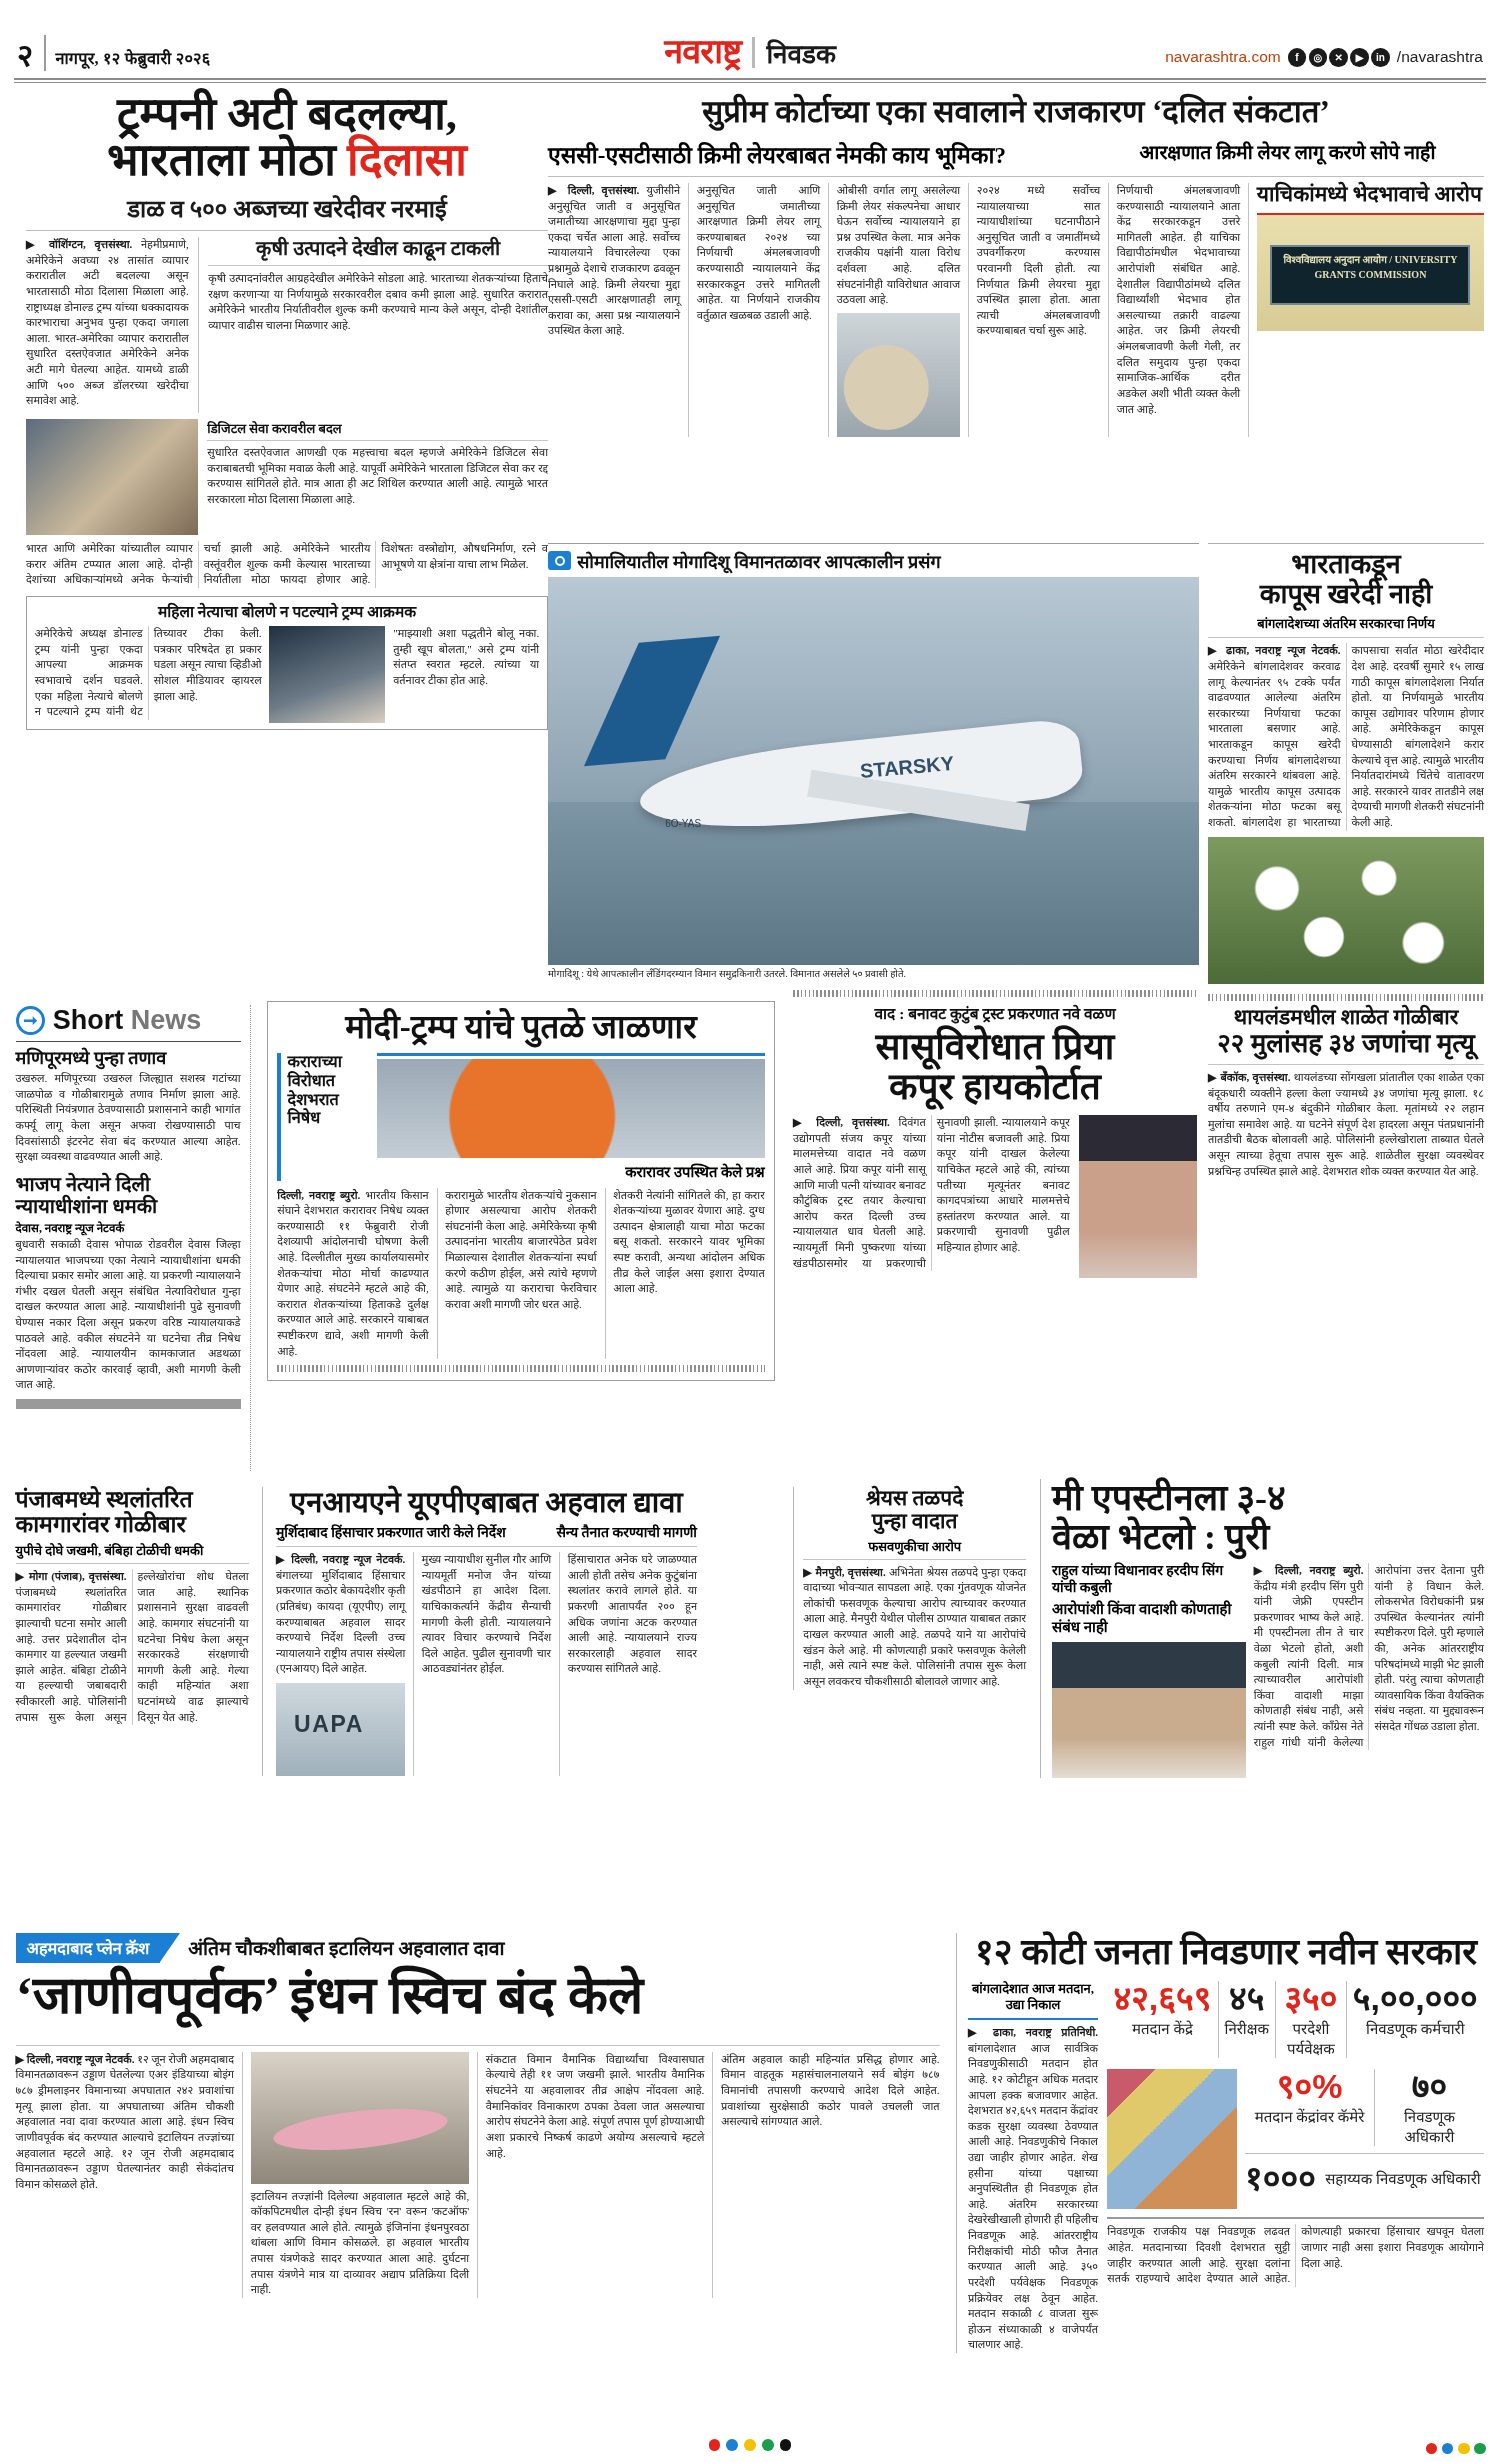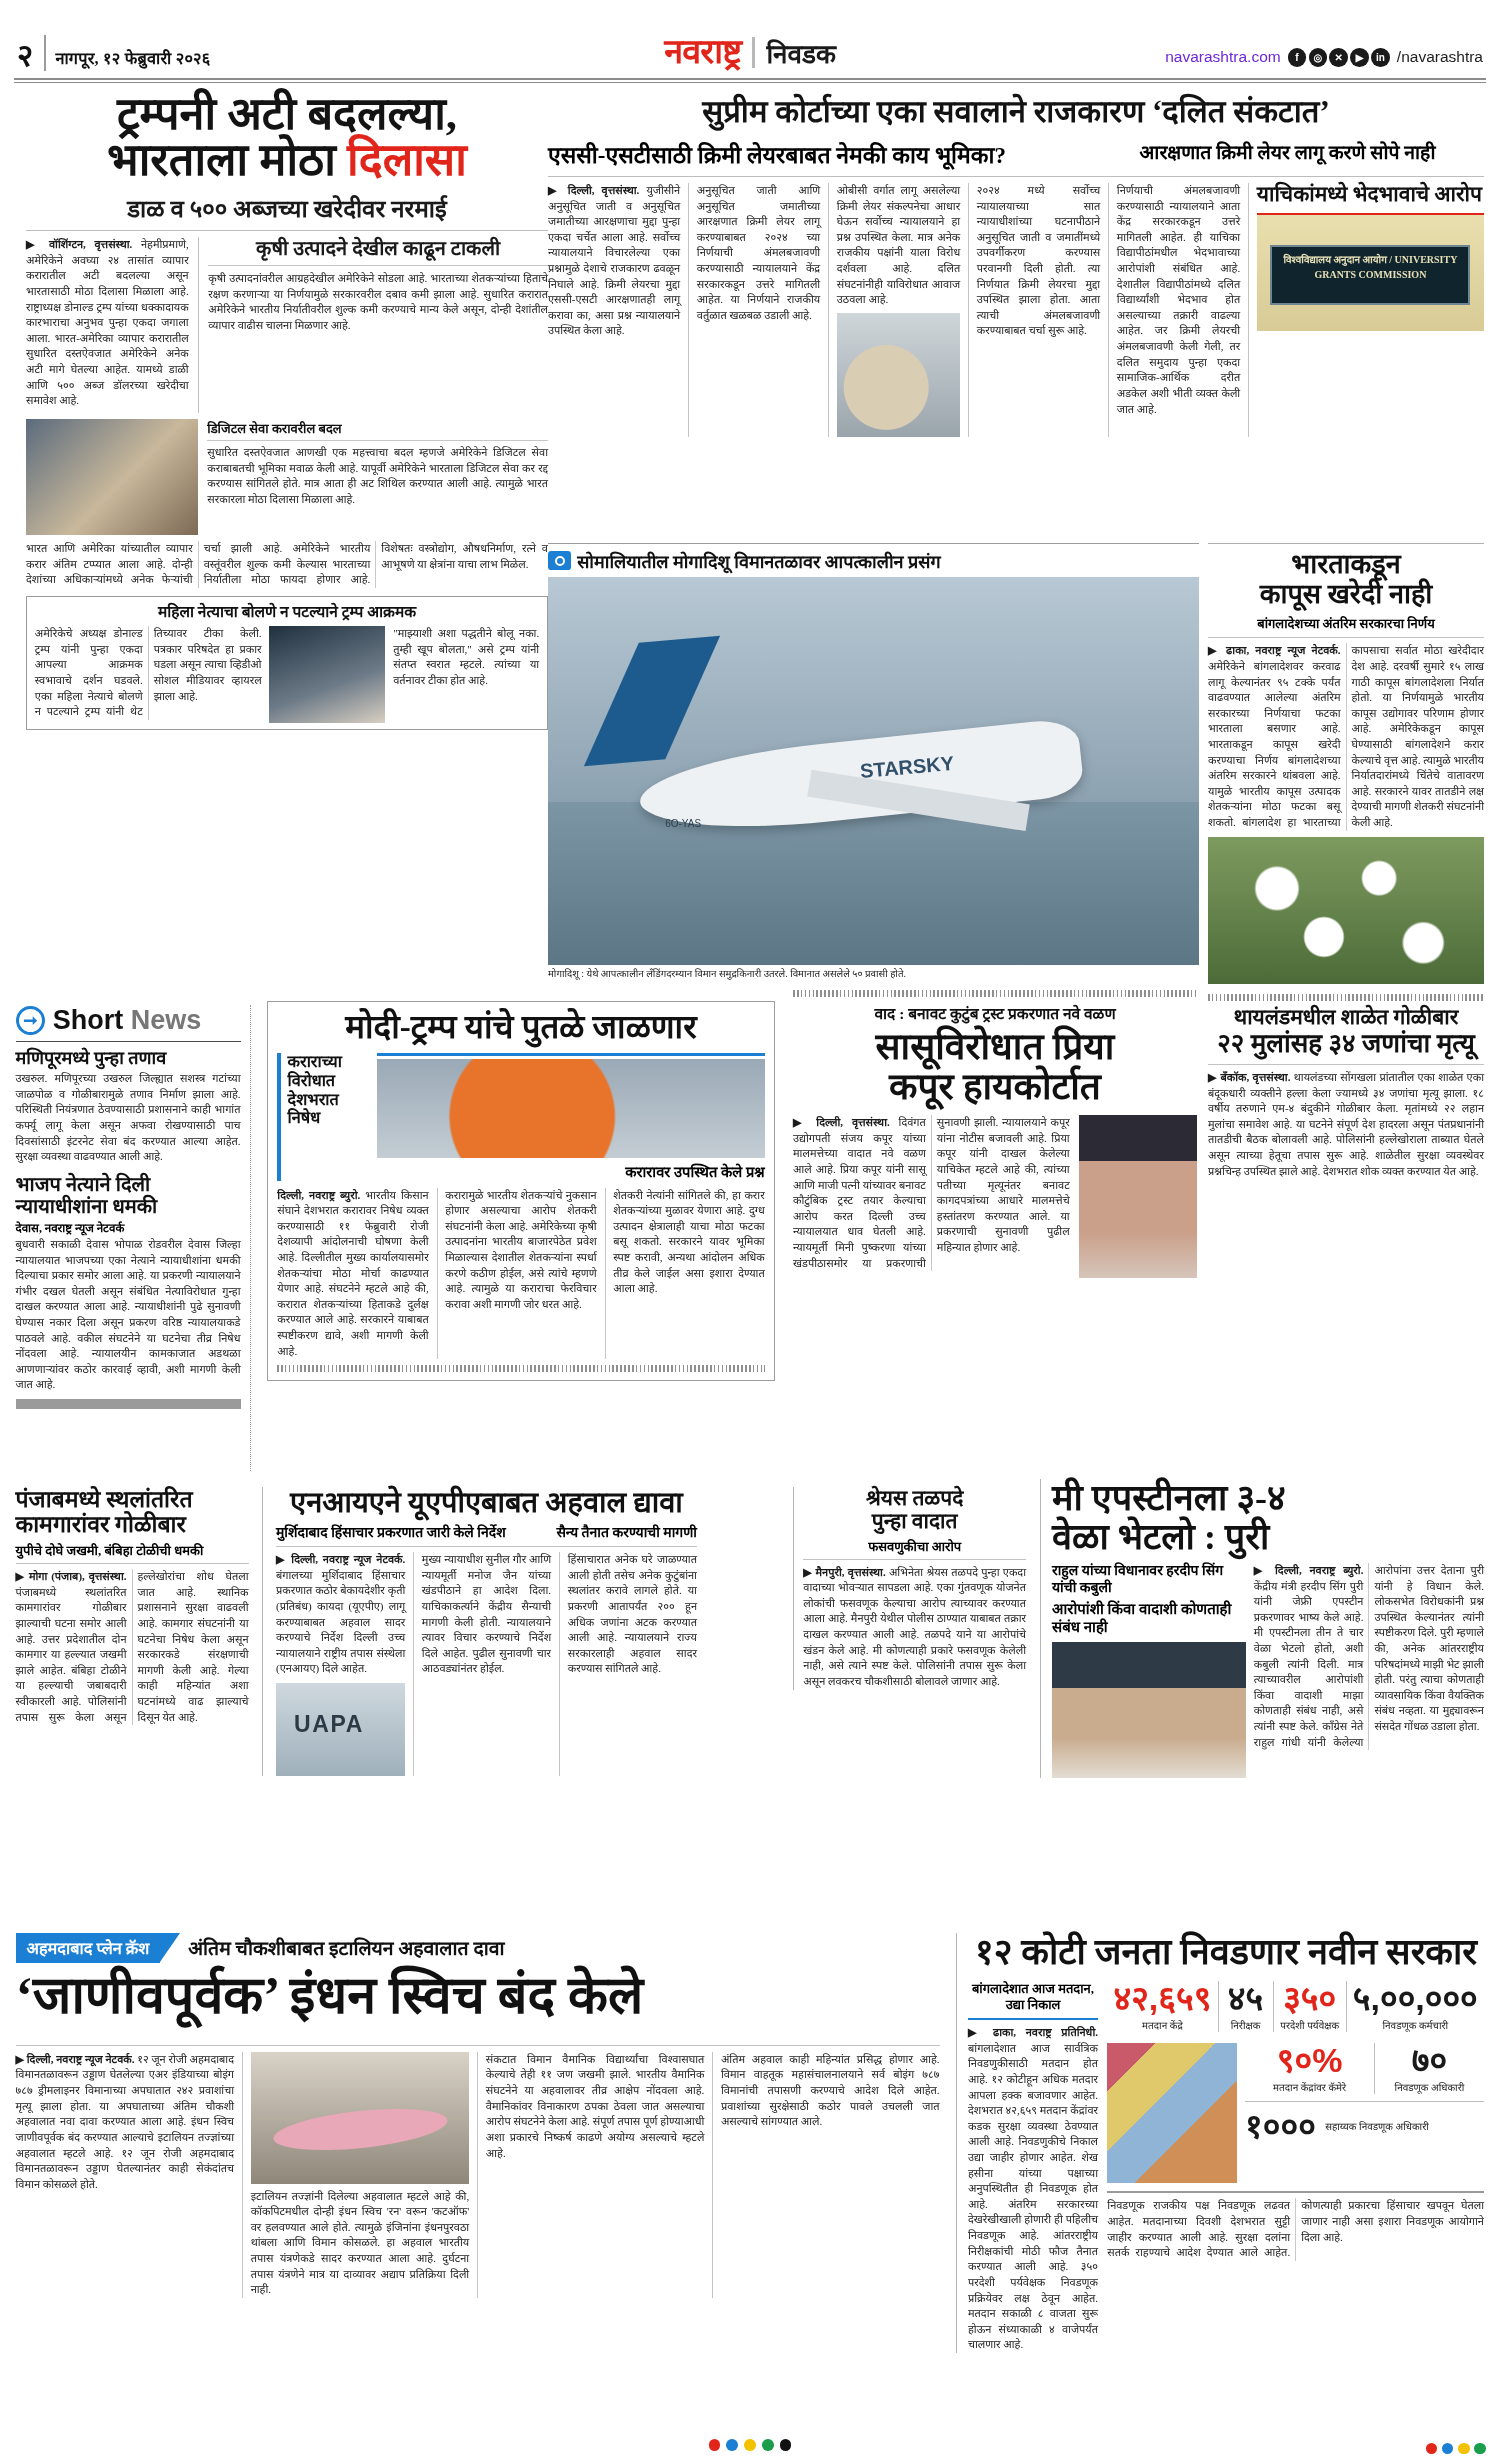--- a/index.html
+++ b/index.html
@@ -37,21 +37,21 @@
   }
   .mh-logo {
     font-size: 34px; font-weight: 900; color: #e1251b; line-height: .95;
     letter-spacing: -0.8px; pointer-events: auto;
   }
   .mh-div { width: 3.1px; height: 31px; background: #b9b9b9; }
   .mh-sub { font-size: 26px; font-weight: 700; color: #1a1a1a; line-height: 1; pointer-events: auto;}
   .mh-right {
     margin-left: auto; display: flex; align-items: center; gap: 7px; padding-bottom: 4.7px;
   }
-  .mh-url { font-size: 15.5px; color: #6d28d9; font-family: "Liberation Sans", sans-serif; margin-left: 48px;}
+  .mh-url { font-size: 15.5px; color: #c2410c; font-family: "Liberation Sans", sans-serif; margin-left: 48px;}
   .mh-social { display: flex; gap: 2.3px; }
   .soc {
     width: 18.6px; height: 18.6px; border-radius: 50%; background: #1a1a1a;
     display: flex; align-items: center; justify-content: center;
     color: #fff; font-size: 10px; font-family: "Liberation Sans", sans-serif; font-weight: 700;
   }
   .mh-handle { font-size: 15.5px; color: #222; font-family: "Liberation Sans", sans-serif;}
 
   .rule-top {
     position: absolute; left: 14px; top: 78px; width: 1472px; height: 4.7px;
@@ -128,21 +128,21 @@
   .sn-title .g { color: #777; }
   .hatch-sep {
     height: 7px;
     background: repeating-linear-gradient(90deg,#8f8f8f 0 1.6px,#ffffff 1.6px 3.9px);
   }
 
   
   .stat-num { font-size: 34px; font-weight: 900; line-height: 1; font-family: "Liberation Sans", sans-serif;}
   .stat-num.red { color: #e1251b; }
   .stat-num.blk { color: #1a1a1a; }
-  .stat-lbl { font-size: 10px; color: #222; margin-top: 3.1px; }
+  .stat-lbl { font-size: 15px; color: #222; margin-top: 3.1px; }
 
   .bottom-dots {
     position: absolute; bottom: 11px; width: 1500px; left: 0;
     display: flex; justify-content: center; gap: 6.2px;
   }
   .bd { width: 11.6px; height: 11.6px; border-radius: 50%; }
 
   
   .sky { position:absolute; inset:0; background: linear-gradient(#b8c8d4 0%, #8fa4b3 55%, #6f8593 100%); }
   .sea { position:absolute; left:0; right:0; bottom:0; height:42%; background: linear-gradient(#7d96a6, #5d7686); }

